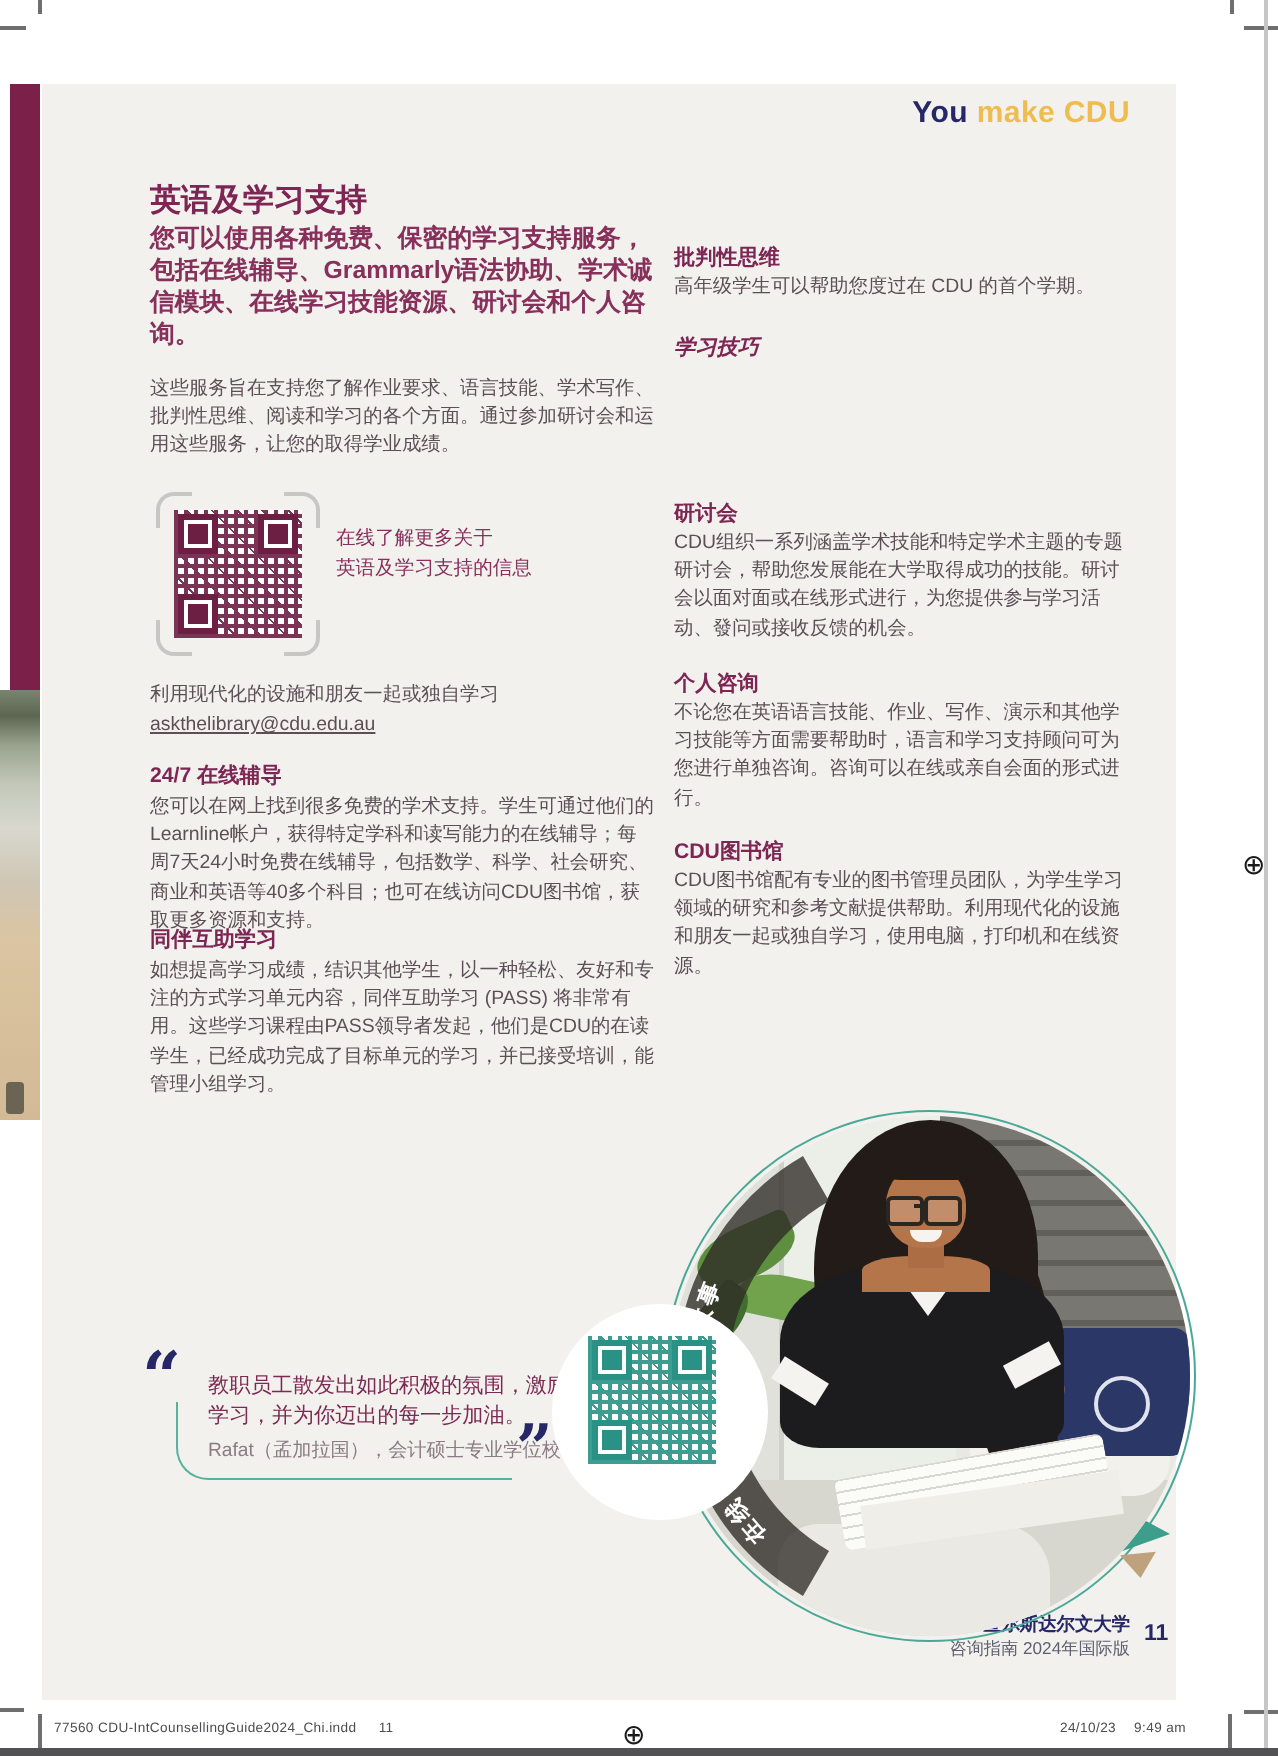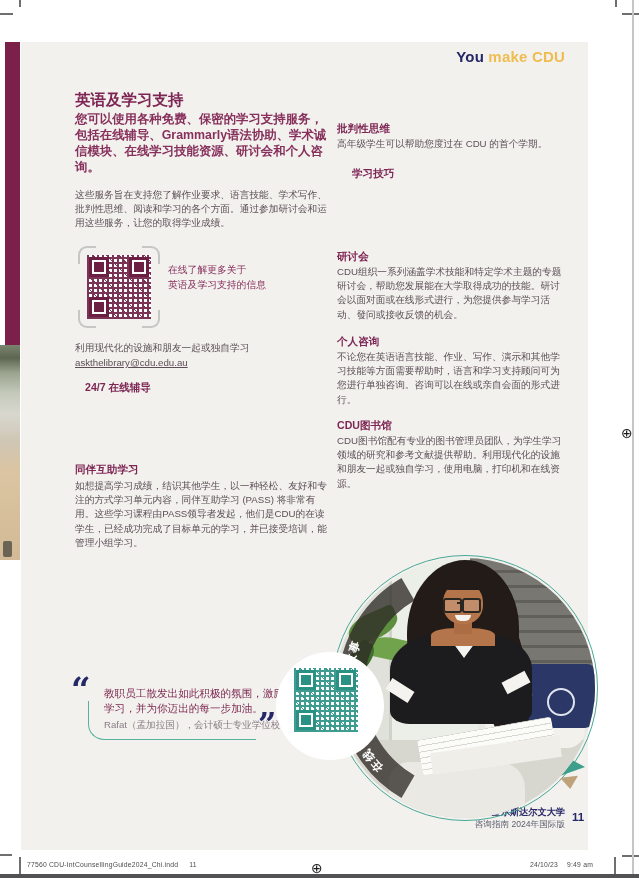--- a/index.html
+++ b/index.html
@@ -158,29 +158,30 @@
     </div>
   </div>
   <div class="body" style="left:168px;top:262px;width:130px;color:#87305b;line-height:15px;font-size:9.8px;">
     <div>在线了解更多关于</div>
     <div>英语及学习支持的信息</div>
   </div>
 
   <div class="body" style="left:75px;top:341px;width:254px;color:#5d4f57;">利用现代化的设施和朋友一起或独自学习</div>
   <a class="body em" href="#" style="left:75px;top:356px;color:#5d4f57;">askthelibrary@cdu.edu.au</a>
 
-  <div class="sech" style="left:85px;top:381px;color:#7d2553;">24/7 在线辅导</div>
+  <div class="sech" style="left:75px;top:381px;color:#7d2553;">24/7 在线辅导</div>
+  <div class="body" style="left:75px;top:397px;width:252px;color:#5d4f57;">您可以在网上找到很多免费的学术支持。学生可通过他们的Learnline帐户，获得特定学科和读写能力的在线辅导；每周7天24小时免费在线辅导，包括数学、科学、社会研究、商业和英语等40多个科目；也可在线访问CDU图书馆，获取更多资源和支持。</div>
 
   <div class="sech" style="left:75px;top:463px;color:#7d2553;">同伴互助学习</div>
   <div class="body" style="left:75px;top:479px;width:252px;color:#5d4f57;">如想提高学习成绩，结识其他学生，以一种轻松、友好和专注的方式学习单元内容，同伴互助学习 (PASS) 将非常有用。这些学习课程由PASS领导者发起，他们是CDU的在读学生，已经成功完成了目标单元的学习，并已接受培训，能管理小组学习。</div>
 
   <div class="sech" style="left:337px;top:122px;color:#7d2553;">批判性思维</div>
   <div class="body" style="left:337px;top:137px;width:232px;color:#5d4f57;">高年级学生可以帮助您度过在 CDU 的首个学期。</div>
 
-  <div class="sech" style="left:352px;top:167px;color:#7d2553;">学习技巧</div>
+  <div class="sech" style="left:337px;top:167px;color:#7d2553;font-style:italic;">学习技巧</div>
 
   <div class="sech" style="left:337px;top:250px;color:#7d2553;">研讨会</div>
   <div class="body" style="left:337px;top:265px;width:232px;color:#5d4f57;">CDU组织一系列涵盖学术技能和特定学术主题的专题研讨会，帮助您发展能在大学取得成功的技能。研讨会以面对面或在线形式进行，为您提供参与学习活动、發问或接收反馈的机会。</div>
 
   <div class="sech" style="left:337px;top:335px;color:#7d2553;">个人咨询</div>
   <div class="body" style="left:337px;top:350px;width:232px;color:#5d4f57;">不论您在英语语言技能、作业、写作、演示和其他学习技能等方面需要帮助时，语言和学习支持顾问可为您进行单独咨询。咨询可以在线或亲自会面的形式进行。</div>
 
   <div class="sech" style="left:337px;top:419px;color:#7d2553;">CDU图书馆</div>
   <div class="body" style="left:337px;top:434px;width:232px;color:#5d4f57;">CDU图书馆配有专业的图书管理员团队，为学生学习领域的研究和参考文献提供帮助。利用现代化的设施和朋友一起或独自学习，使用电脑，打印机和在线资源。</div>
 

